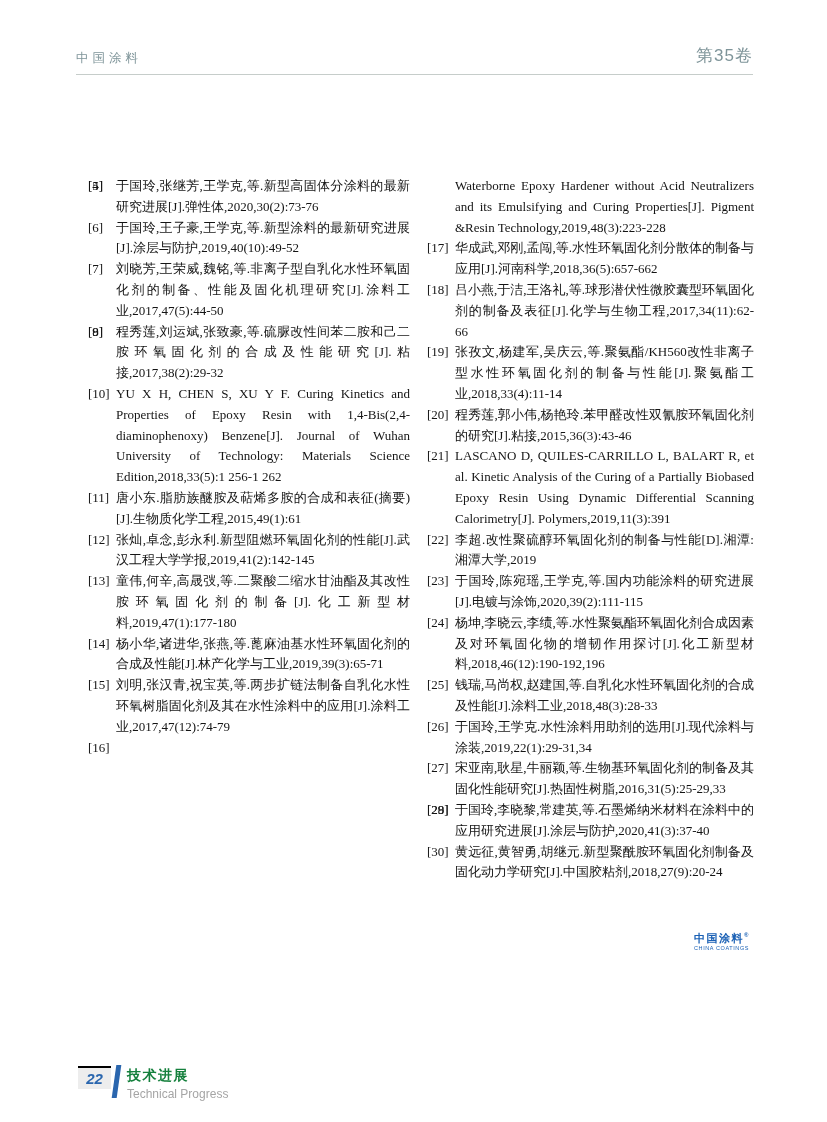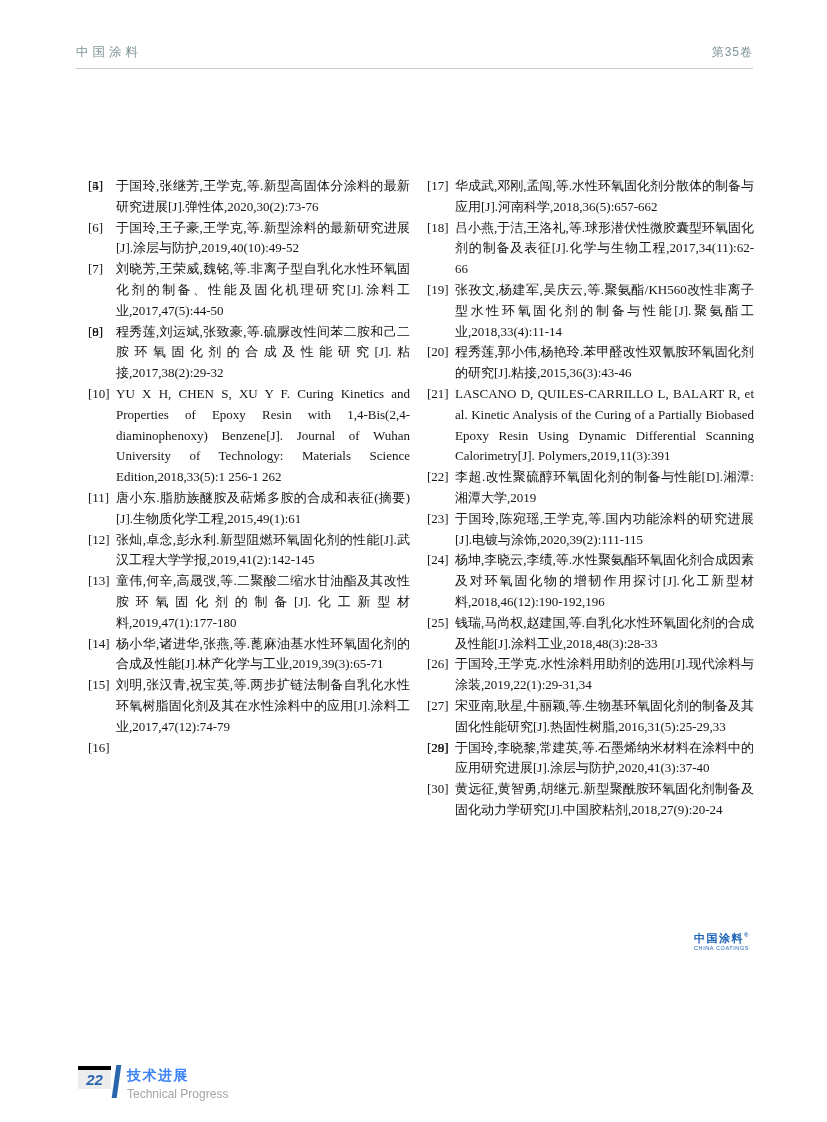--- a/index.html
+++ b/index.html
@@ -16,21 +16,21 @@
   }
   
   .header {
     position:absolute; top:44px; left:76px; right:74px;
     display:flex; justify-content:space-between; align-items:flex-end;
     border-bottom:1px solid #c6cdca;
     padding-bottom:7px;
     font-family:"Liberation Sans","DejaVu Sans",sans-serif;
   }
   .journal-name { font-size:12.5px; color:#7e9499; letter-spacing:4px; }
-  .volume-label { font-size:12px; color:#7e9499; letter-spacing:1px; }
+  .volume-label { font-size:17px; color:#7e9499; letter-spacing:1px; }
 
   
   .refs-wrap {
     position:absolute; top:176px; left:88px;
     display:flex; gap:17px;
   }
   .ref-col { width:322px; }
   .ref-col.right { width:327px; }
   .ref {
     position:relative;
@@ -55,38 +55,38 @@
   
   .footer {
     position:absolute; left:78px; top:1061px;
     display:flex; align-items:flex-start;
     font-family:"Liberation Sans","DejaVu Sans",sans-serif;
   }
   .page-badge {
     position:relative;
     width:33px; height:23px;
     background:#ededed;
-    border-top:4px solid #000000;
+    border-top:2px solid #000000;
     margin-top:5px;
     display:flex; align-items:center; justify-content:center;
   }
   .page-number {
     font-size:15px; font-weight:bold; font-style:italic;
     color:#2a66ae;
   }
   .badge-bar {
     width:5px; height:33px;
     background:#2a66ae;
     margin-left:3px; margin-top:4px;
     transform:skewX(-8deg);
   }
   .footer-text { margin-left:8px; margin-top:6px; }
   .section-title {
     font-size:14px; font-weight:bold;
-    color:#3b82f6; letter-spacing:1.5px;
+    color:#15803d; letter-spacing:1.5px;
   }
   .section-subtitle { font-size:12px; color:#a5a5a5; margin-top:2px; }
 </style>
 </head>
 <body>
 
 <div class="page">
 
   <div class="header">
     <span class="journal-name">中国涂料</span>
@@ -103,20 +103,21 @@
         <div class="ref"><span class="ref-num">[9]</span><span>程秀莲,刘运斌,张致豪,等.硫脲改性间苯二胺和己二胺环氧固化剂的合成及性能研究[J].粘接,2017,38(2):29-32</span></div>
         <div class="ref"><span class="ref-num">[10]</span><span>YU X H, CHEN S, XU Y F. Curing Kinetics and Properties of Epoxy Resin with 1,4-Bis(2,4-diaminophenoxy) Benzene[J]. Journal of Wuhan University of Technology: Materials Science Edition,2018,33(5):1 256-1 262</span></div>
         <div class="ref"><span class="ref-num">[11]</span><span>唐小东.脂肪族醚胺及萜烯多胺的合成和表征(摘要)[J].生物质化学工程,2015,49(1):61</span></div>
         <div class="ref"><span class="ref-num">[12]</span><span>张灿,卓念,彭永利.新型阻燃环氧固化剂的性能[J].武汉工程大学学报,2019,41(2):142-145</span></div>
         <div class="ref"><span class="ref-num">[13]</span><span>童伟,何辛,高晟弢,等.二聚酸二缩水甘油酯及其改性胺环氧固化剂的制备[J].化工新型材料,2019,47(1):177-180</span></div>
         <div class="ref"><span class="ref-num">[14]</span><span>杨小华,诸进华,张燕,等.蓖麻油基水性环氧固化剂的合成及性能[J].林产化学与工业,2019,39(3):65-71</span></div>
         <div class="ref"><span class="ref-num">[15]</span><span>刘明,张汉青,祝宝英,等.两步扩链法制备自乳化水性环氧树脂固化剂及其在水性涂料中的应用[J].涂料工业,2017,47(12):74-79</span></div>
         <div class="ref"><span class="ref-num">[16]</span></div>
       </div>
     <div class="ref-col right" id="ref-col-right">
+        <div class="ref"><span class="ref-num"></span><span>Waterborne Epoxy Hardener without Acid Neutralizers and its Emulsifying and Curing Properties[J]. Pigment &amp;Resin Technology,2019,48(3):223-228</span></div>
         <div class="ref"><span class="ref-num">[17]</span><span>华成武,邓刚,孟闯,等.水性环氧固化剂分散体的制备与应用[J].河南科学,2018,36(5):657-662</span></div>
         <div class="ref"><span class="ref-num">[18]</span><span>吕小燕,于洁,王洛礼,等.球形潜伏性微胶囊型环氧固化剂的制备及表征[J].化学与生物工程,2017,34(11):62-66</span></div>
         <div class="ref"><span class="ref-num">[19]</span><span>张孜文,杨建军,吴庆云,等.聚氨酯/KH560改性非离子型水性环氧固化剂的制备与性能[J].聚氨酯工业,2018,33(4):11-14</span></div>
         <div class="ref"><span class="ref-num">[20]</span><span>程秀莲,郭小伟,杨艳玲.苯甲醛改性双氰胺环氧固化剂的研究[J].粘接,2015,36(3):43-46</span></div>
         <div class="ref"><span class="ref-num">[21]</span><span>LASCANO D, QUILES-CARRILLO L, BALART R, et al. Kinetic Analysis of the Curing of a Partially Biobased Epoxy Resin Using Dynamic Differential Scanning Calorimetry[J]. Polymers,2019,11(3):391</span></div>
         <div class="ref"><span class="ref-num">[22]</span><span>李超.改性聚硫醇环氧固化剂的制备与性能[D].湘潭:湘潭大学,2019</span></div>
         <div class="ref"><span class="ref-num">[23]</span><span>于国玲,陈宛瑶,王学克,等.国内功能涂料的研究进展[J].电镀与涂饰,2020,39(2):111-115</span></div>
         <div class="ref"><span class="ref-num">[24]</span><span>杨坤,李晓云,李绩,等.水性聚氨酯环氧固化剂合成因素及对环氧固化物的增韧作用探讨[J].化工新型材料,2018,46(12):190-192,196</span></div>
         <div class="ref"><span class="ref-num">[25]</span><span>钱瑞,马尚权,赵建国,等.自乳化水性环氧固化剂的合成及性能[J].涂料工业,2018,48(3):28-33</span></div>
         <div class="ref"><span class="ref-num">[26]</span><span>于国玲,王学克.水性涂料用助剂的选用[J].现代涂料与涂装,2019,22(1):29-31,34</span></div>

